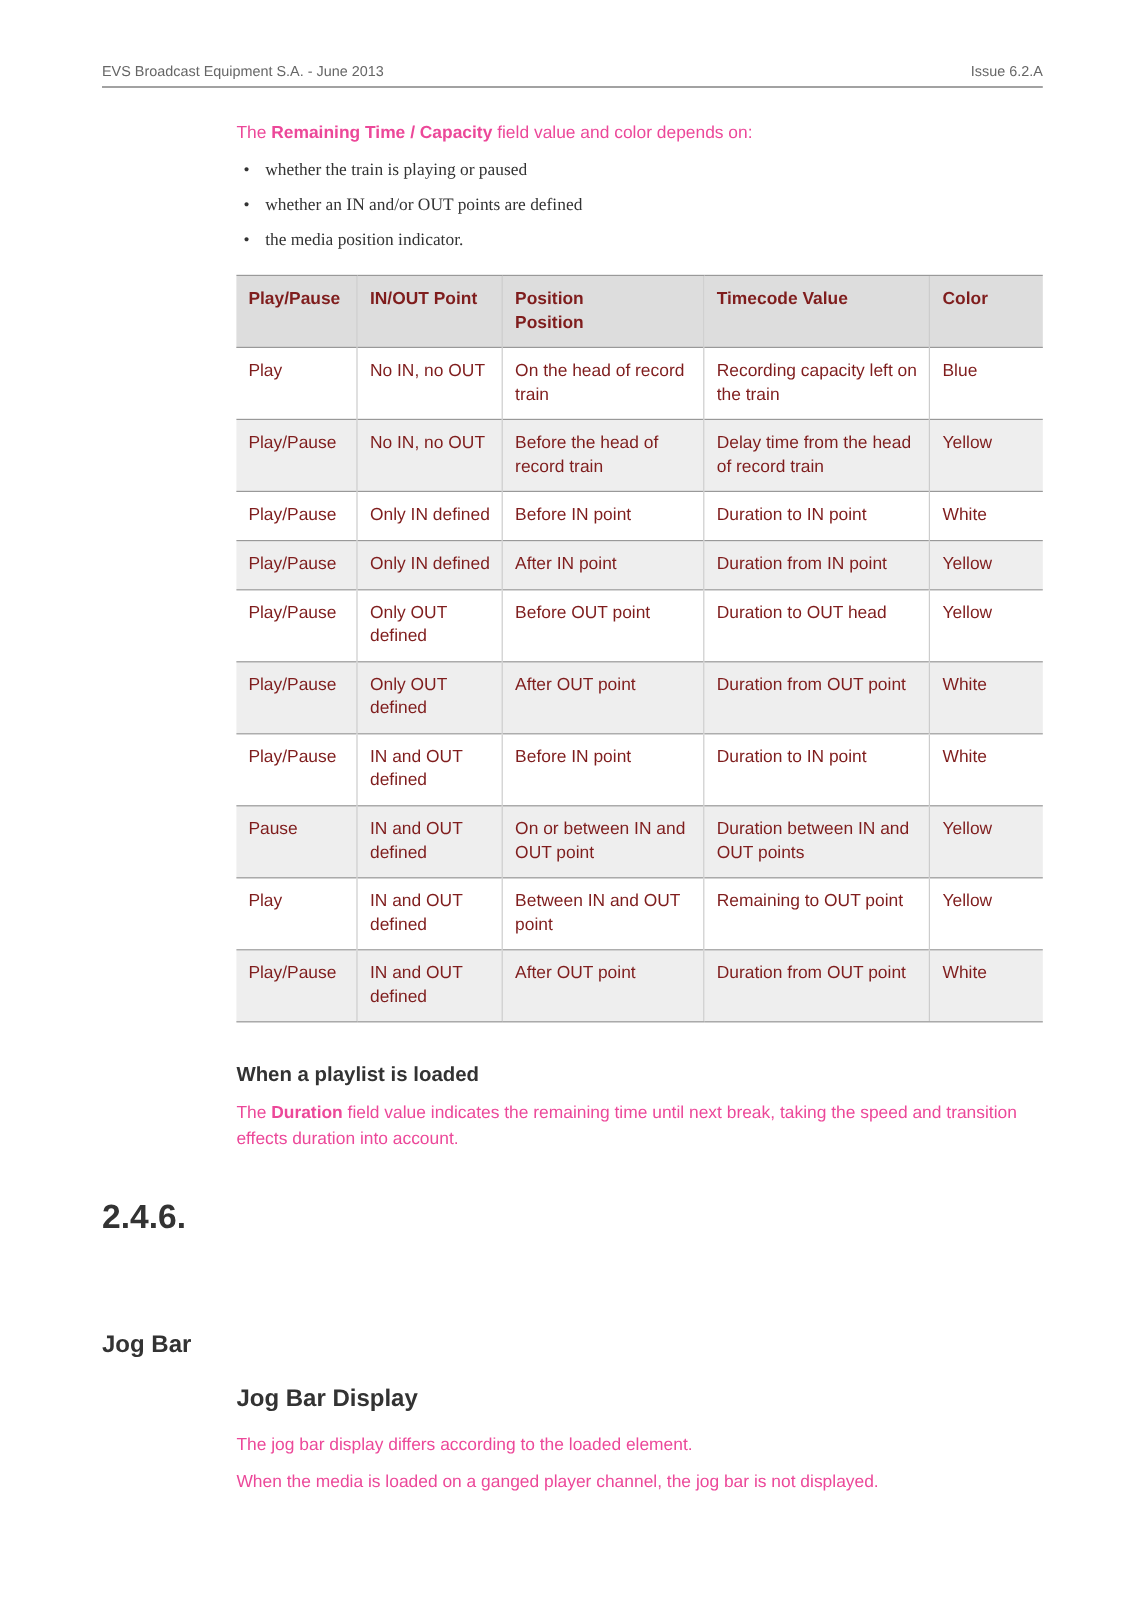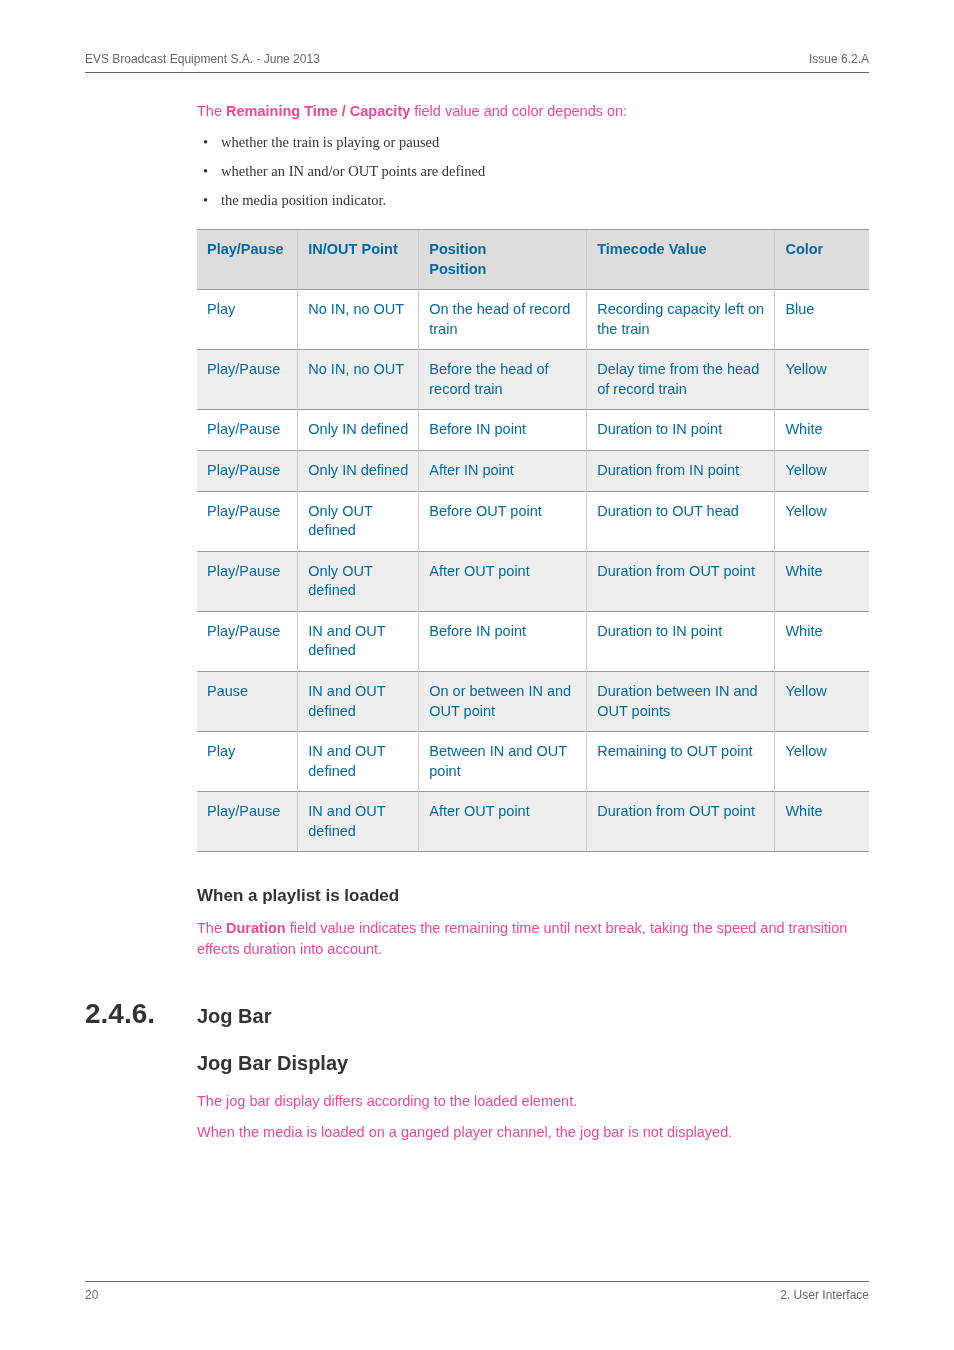--- a/index.html
+++ b/index.html
@@ -65,21 +65,21 @@
     width: 100%;
     margin-bottom: 34px;
   }
   table.data th, table.data td {
     border-top: 1px solid #999999;
     border-left: 1px solid #cccccc;
     padding: 10px 10px;
     font-size: 14.5px;
     text-align: left;
     vertical-align: top;
-    color: #0369a1;
+    color: #7f1d1d;
     line-height: 1.35;
   }
   table.data th:first-child, table.data td:first-child {
     border-left: none;
   }
   table.data thead th {
     background: #dddddd;
     font-weight: bold;
     border-top: 1px solid #999999;
   }
@@ -98,20 +98,21 @@
   .subhead {
     font-size: 17px;
     font-weight: bold;
     color: #333333;
     margin: 0 0 12px 0;
   }
   .h2-row {
     display: flex;
     align-items: baseline;
     margin: 38px 0 22px 0;
+    flex-direction: column;
   }
   .h2-num {
     font-size: 28px;
     font-weight: bold;
     color: #333333;
     width: 112px;
     flex: 0 0 112px;
   }
   .h2-text {
     font-size: 20px;
@@ -270,21 +271,14 @@
     <span class="h2-num">2.4.6.</span>
     <span class="h2-text">Jog Bar</span>
   </div>
 
   <div class="content">
     <p class="h3">Jog Bar Display</p>
     <p class="body-text">The jog bar display differs according to the loaded element.</p>
     <p class="body-text">When the media is loaded on a ganged player channel, the jog bar is not displayed.</p>
   </div>
 
-  <div class="footer">
-    <hr class="footer-rule">
-    <div class="footer-row">
-      <span>20</span>
-      <span>2. User Interface</span>
-    </div>
-  </div>
 
 </div>
 
 </body></html>

